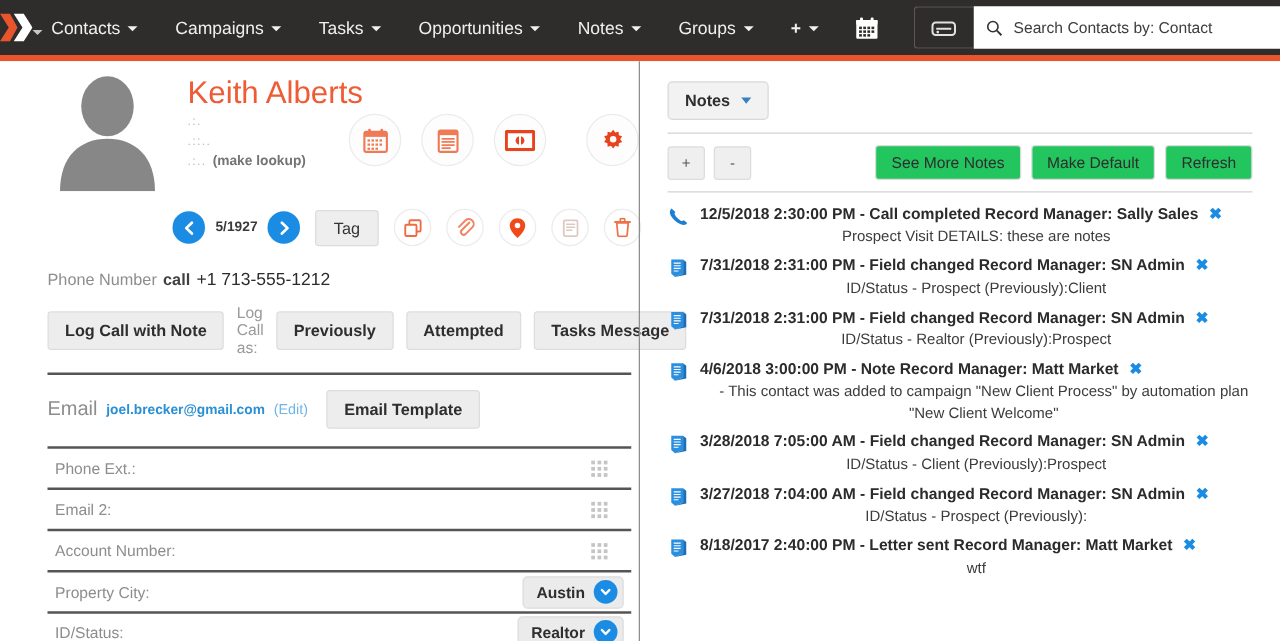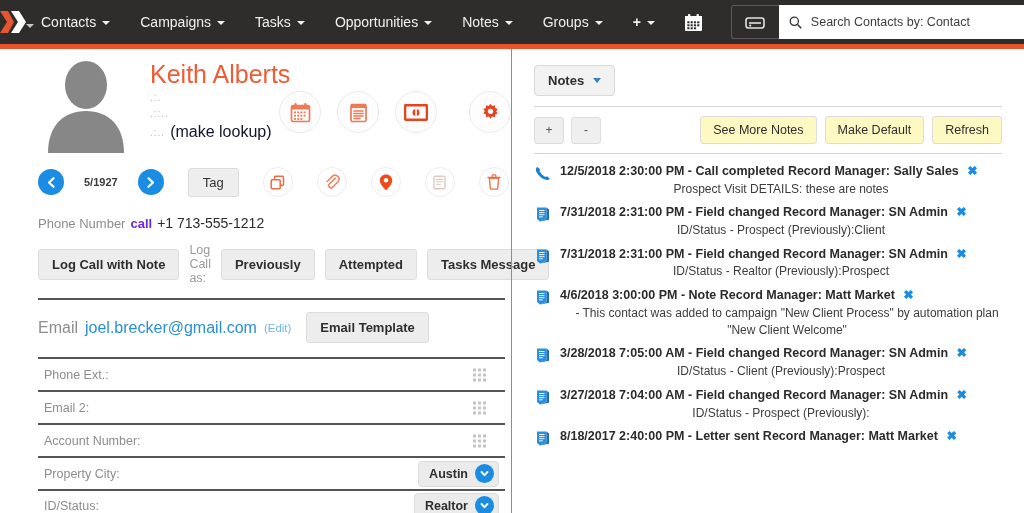--- a/index.html
+++ b/index.html
@@ -137,42 +137,43 @@
     height: 11px;
     margin-top: 5px;
     display: flex; align-items: flex-end;
     font-size: 10px; color: #b9b9b9; letter-spacing: 1px;
   }
   .lookup-row {
     display: flex; align-items: center; gap: 5px;
     margin-top: 4px;
   }
   .make-lookup {
-    color: #0f172a; font-size: 16px; font-weight: normal;
+    color: #737373; font-size: 11px; font-weight: bold;
     cursor: pointer;
   }
   .head-actions {
     position: absolute; right: 2px; top: 34px;
     display: flex; align-items: center; gap: 16px;
   }
   .round-btn {
     width: 42px; height: 42px;
     border-radius: 50%;
     border: 1px solid #ebebeb;
     background: #fdfdfd;
     display: flex; align-items: center; justify-content: center;
     cursor: pointer;
   }
   .round-btn.gearbtn { margin-left: 16px; }
 
   
   .toolrow {
     display: flex; align-items: center;
     margin-top: 14px; margin-left: 8px;
-    gap: 12px;
+    gap: 0;
+    justify-content: flex-end;
   }
   .navarrow {
     width: 26px; height: 26px; border-radius: 50%;
     background: #1b8ce3;
     display: flex; align-items: center; justify-content: center;
     cursor: pointer;
   }
   .pagecount {
     font-size: 11px; font-weight: bold; color: #3a3a3a;
     margin: 0 8px;
@@ -198,21 +199,21 @@
     cursor: pointer;
   }
 
   
   .phone-row {
     margin-top: 18px; margin-left: 8px;
     font-size: 13px;
     display: flex; align-items: baseline; gap: 5px;
   }
   .lbl-grey { color: #8d8d8d; }
-  .lnk-blue { color: #6d28d9; font-weight: bold; cursor: pointer; }
+  .lnk-blue { color: #404040; font-weight: bold; cursor: pointer; }
   .phone-val { color: #2b2b2b; font-size: 14px; }
 
   .logcall-row {
     margin-top: 12px; margin-left: 8px;
     display: flex; align-items: center; gap: 10px;
   }
   .btn-grey {
     background: #ededed;
     border: 1px solid #dddddd;
     border-radius: 3px;
@@ -227,21 +228,21 @@
   .logcall-as { color: #9a9a9a; font-size: 12.5px; }
 
   .hr-dark {
     border: none; border-top: 2px solid #555;
     margin: 13px 8px 0 8px;
   }
   .email-row {
     margin-top: 12px; margin-left: 8px;
     display: flex; align-items: center; gap: 7px;
   }
-  .email-val { color: #2a8fd4; font-size: 16px; font-weight: normal; cursor: pointer; }
+  .email-val { color: #2a8fd4; font-size: 11px; font-weight: bold; cursor: pointer; }
   .edit-lnk { color: #6fb6e5; font-size: 11.5px; cursor: pointer; }
 
   
   .fields { margin: 14px 8px 0 8px; }
   .frow {
     border-top: 2px solid #555;
     height: 33px;
     display: flex; align-items: center;
     position: relative;
     padding-left: 6px;
@@ -306,21 +307,21 @@
     border: 1px solid #dcdcdc;
     border-radius: 3px;
     width: 30px; height: 27px;
     font-size: 12px; color: #555;
     cursor: pointer;
     margin-right: 7px;
     font-family: "Liberation Sans", sans-serif;
   }
   .notes-toolbar .spacer { flex: 1; }
   .nt-btn {
-    background: #fef9c3;
+    background: #22c55e;
     border: 1px solid #dcdcdc;
     border-radius: 3px;
     font-size: 12.5px;
     color: #2e2e2e;
     padding: 6px 12px;
     margin-left: 8px;
     cursor: pointer;
     font-family: "Liberation Sans", sans-serif;
     white-space: nowrap;
   }
@@ -823,18 +824,19 @@
               <line x1="5" y1="8.7" x2="10.5" y2="8.7"></line>
               <line x1="5" y1="10.8" x2="8.8" y2="10.8"></line>
             </g>
           </svg>
         </div>
         <div class="note-body">
           <div class="note-title">
             <span>8/18/2017 2:40:00 PM - Letter sent  Record Manager: Matt Market</span>
             <span class="del-x">✖</span>
           </div>
+          <div class="note-sub">wtf</div>
         </div>
       </div>
 
     </div>
   </div>
 </div>
 
 </body></html>

